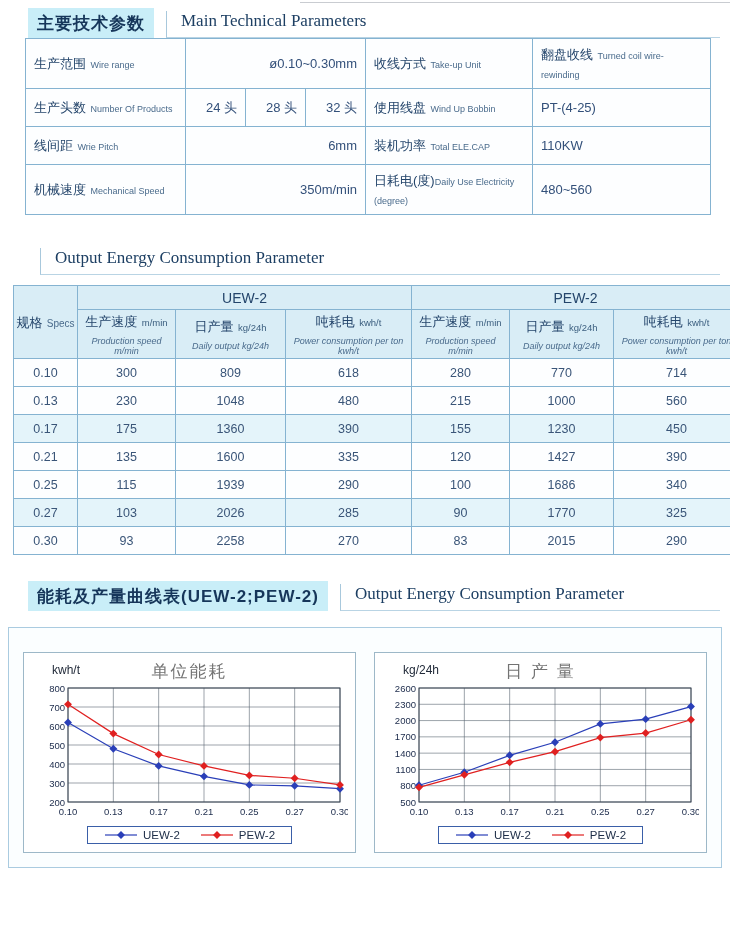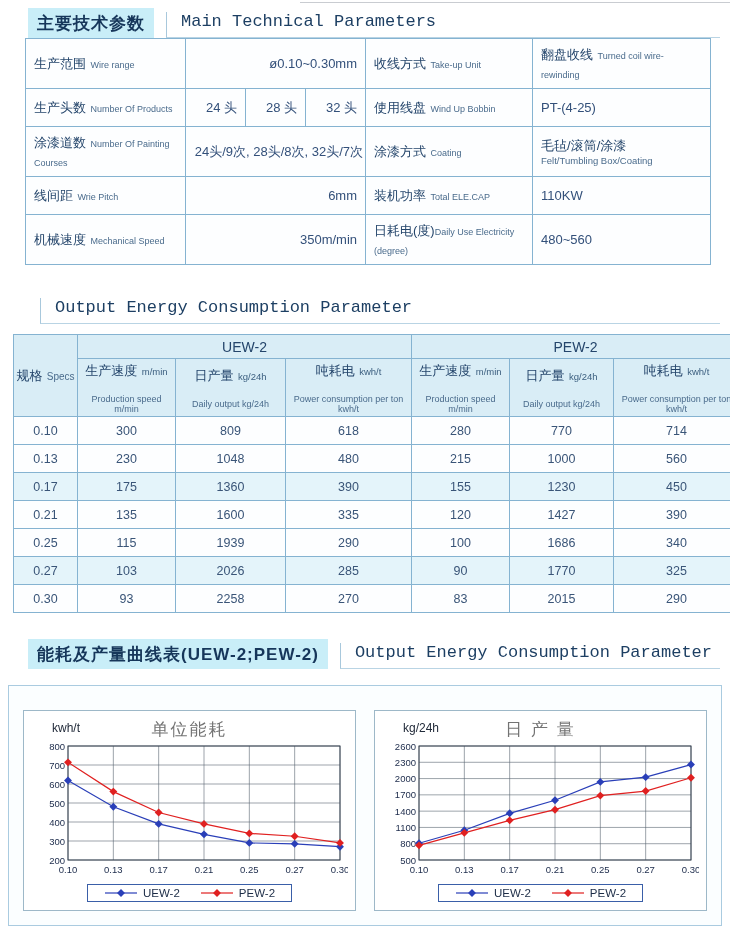--- a/index.html
+++ b/index.html
@@ -15,41 +15,41 @@
   .section-head { display:flex; align-items:flex-end; margin-left:28px; margin-right:10px; }
   .zh-title {
     background:var(--title-highlight,#c9eef8); color:#16365a; font-weight:bold;
     font-size:17px; padding:4px 9px 3px; white-space:nowrap; align-self:flex-start;
     letter-spacing:1px;
   }
   .head-right {
     flex:1; display:flex; align-items:center; margin-left:12px; padding:0 0 6px 14px;
     border-left:1px solid #a8c8dc; border-bottom:1px solid #b9d4e4;
   }
-  .en-title { font-family:Liberation Mono, monospace; font-size:17px; color:#1d3f63; white-space:nowrap; }
+  .en-title { font-family:Liberation Serif, serif; font-size:17px; color:#1d3f63; white-space:nowrap; }
 
   
   table { border-collapse:collapse; table-layout:fixed; }
   td, th { border:1px solid var(--table-border,#85b3d1); font-weight:normal; }
   .zh { font-size:13px; color:#24456b; }
   .en { font-size:9px; color:#4a6b8c; }
   .num { font-size:12.5px; color:#3a5578; }
 
   #table1 { width:685px; margin:0 0 0 25px; }
   #table1 td { padding:6px 8px; height:38px; background:#fdfeff; }
   #table1 td.center { text-align:right; }
   #table1 .val { font-size:13px; color:#33507a; }
 
   #table2 { width:699px; margin:10px 0 0 13px; }
   #table2 th { background:var(--header-bg,#d9edf6); }
   #table2 .group-h { font-size:14px; color:#24456b; height:24px; }
   #table2 .sub-h { height:34px; padding:2px 2px; text-align:center; }
   #table2 .sub-h .zh { font-size:13px;text-align:center; }
   #table2 .sub-h .unit { font-size:9.5px; color:#3d6080; }
-  #table2 .sub-h .en { display:block; font-size:9px; margin-top:14px; }
+  #table2 .sub-h .en { display:block; font-size:9px; margin-top:5px;font-style:italic; }
   #table2 .spec-h { background:var(--header-bg,#d9edf6); }
   #table2 tbody td { height:28px; text-align:center; background:#fdfeff; }
   #table2 tr.hl td { background:var(--stripe-bg,#e4f4fa); }
 
   
   .charts-wrap {
     margin:16px 0 0 8px; width:714px; border:1px solid #aacbe0; background:#fbfeff;
     padding:24px 14px 14px; display:flex; gap:18px;
   }
   .chart-box {
@@ -98,29 +98,20 @@
     <td><span class="zh">收线方式</span> <span class="en">Take-up Unit</span></td>
     <td><span class="zh">翻盘收线</span> <span class="en">Turned coil wire-rewinding</span></td>
   </tr>
   <tr>
     <td><span class="zh">生产头数</span> <span class="en">Number Of Products</span></td>
     <td class="val center">24 头</td>
     <td class="val center">28 头</td>
     <td class="val center">32 头</td>
     <td><span class="zh">使用线盘</span> <span class="en">Wind Up Bobbin</span></td>
     <td class="val">PT-(4-25)</td>
-  </tr>
-  <tr>
-    <td><span class="zh">涂漆道数</span> <span class="en">Number Of Painting Courses</span></td>
-    <td class="val center" colspan="3" style="padding:6px 2px">24头/9次, 28头/8次, 32头/7次</td>
-    <td><span class="zh">涂漆方式</span> <span class="en">Coating</span></td>
-    <td>
-          <div class="zh">毛毡/滚筒/涂漆</div>
-          <div class="en" style="font-size:9.5px">Felt/Tumbling Box/Coating</div>
-        </td>
   </tr>
   <tr>
     <td><span class="zh">线间距</span> <span class="en">Wrie Pitch</span></td>
     <td class="val center" colspan="3">6mm</td>
     <td><span class="zh">装机功率</span> <span class="en">Total ELE.CAP</span></td>
     <td class="val">110KW</td>
   </tr>
   <tr>
     <td><span class="zh">机械速度</span> <span class="en">Mechanical Speed</span></td>
     <td class="val center" colspan="3">350m/min</td>

